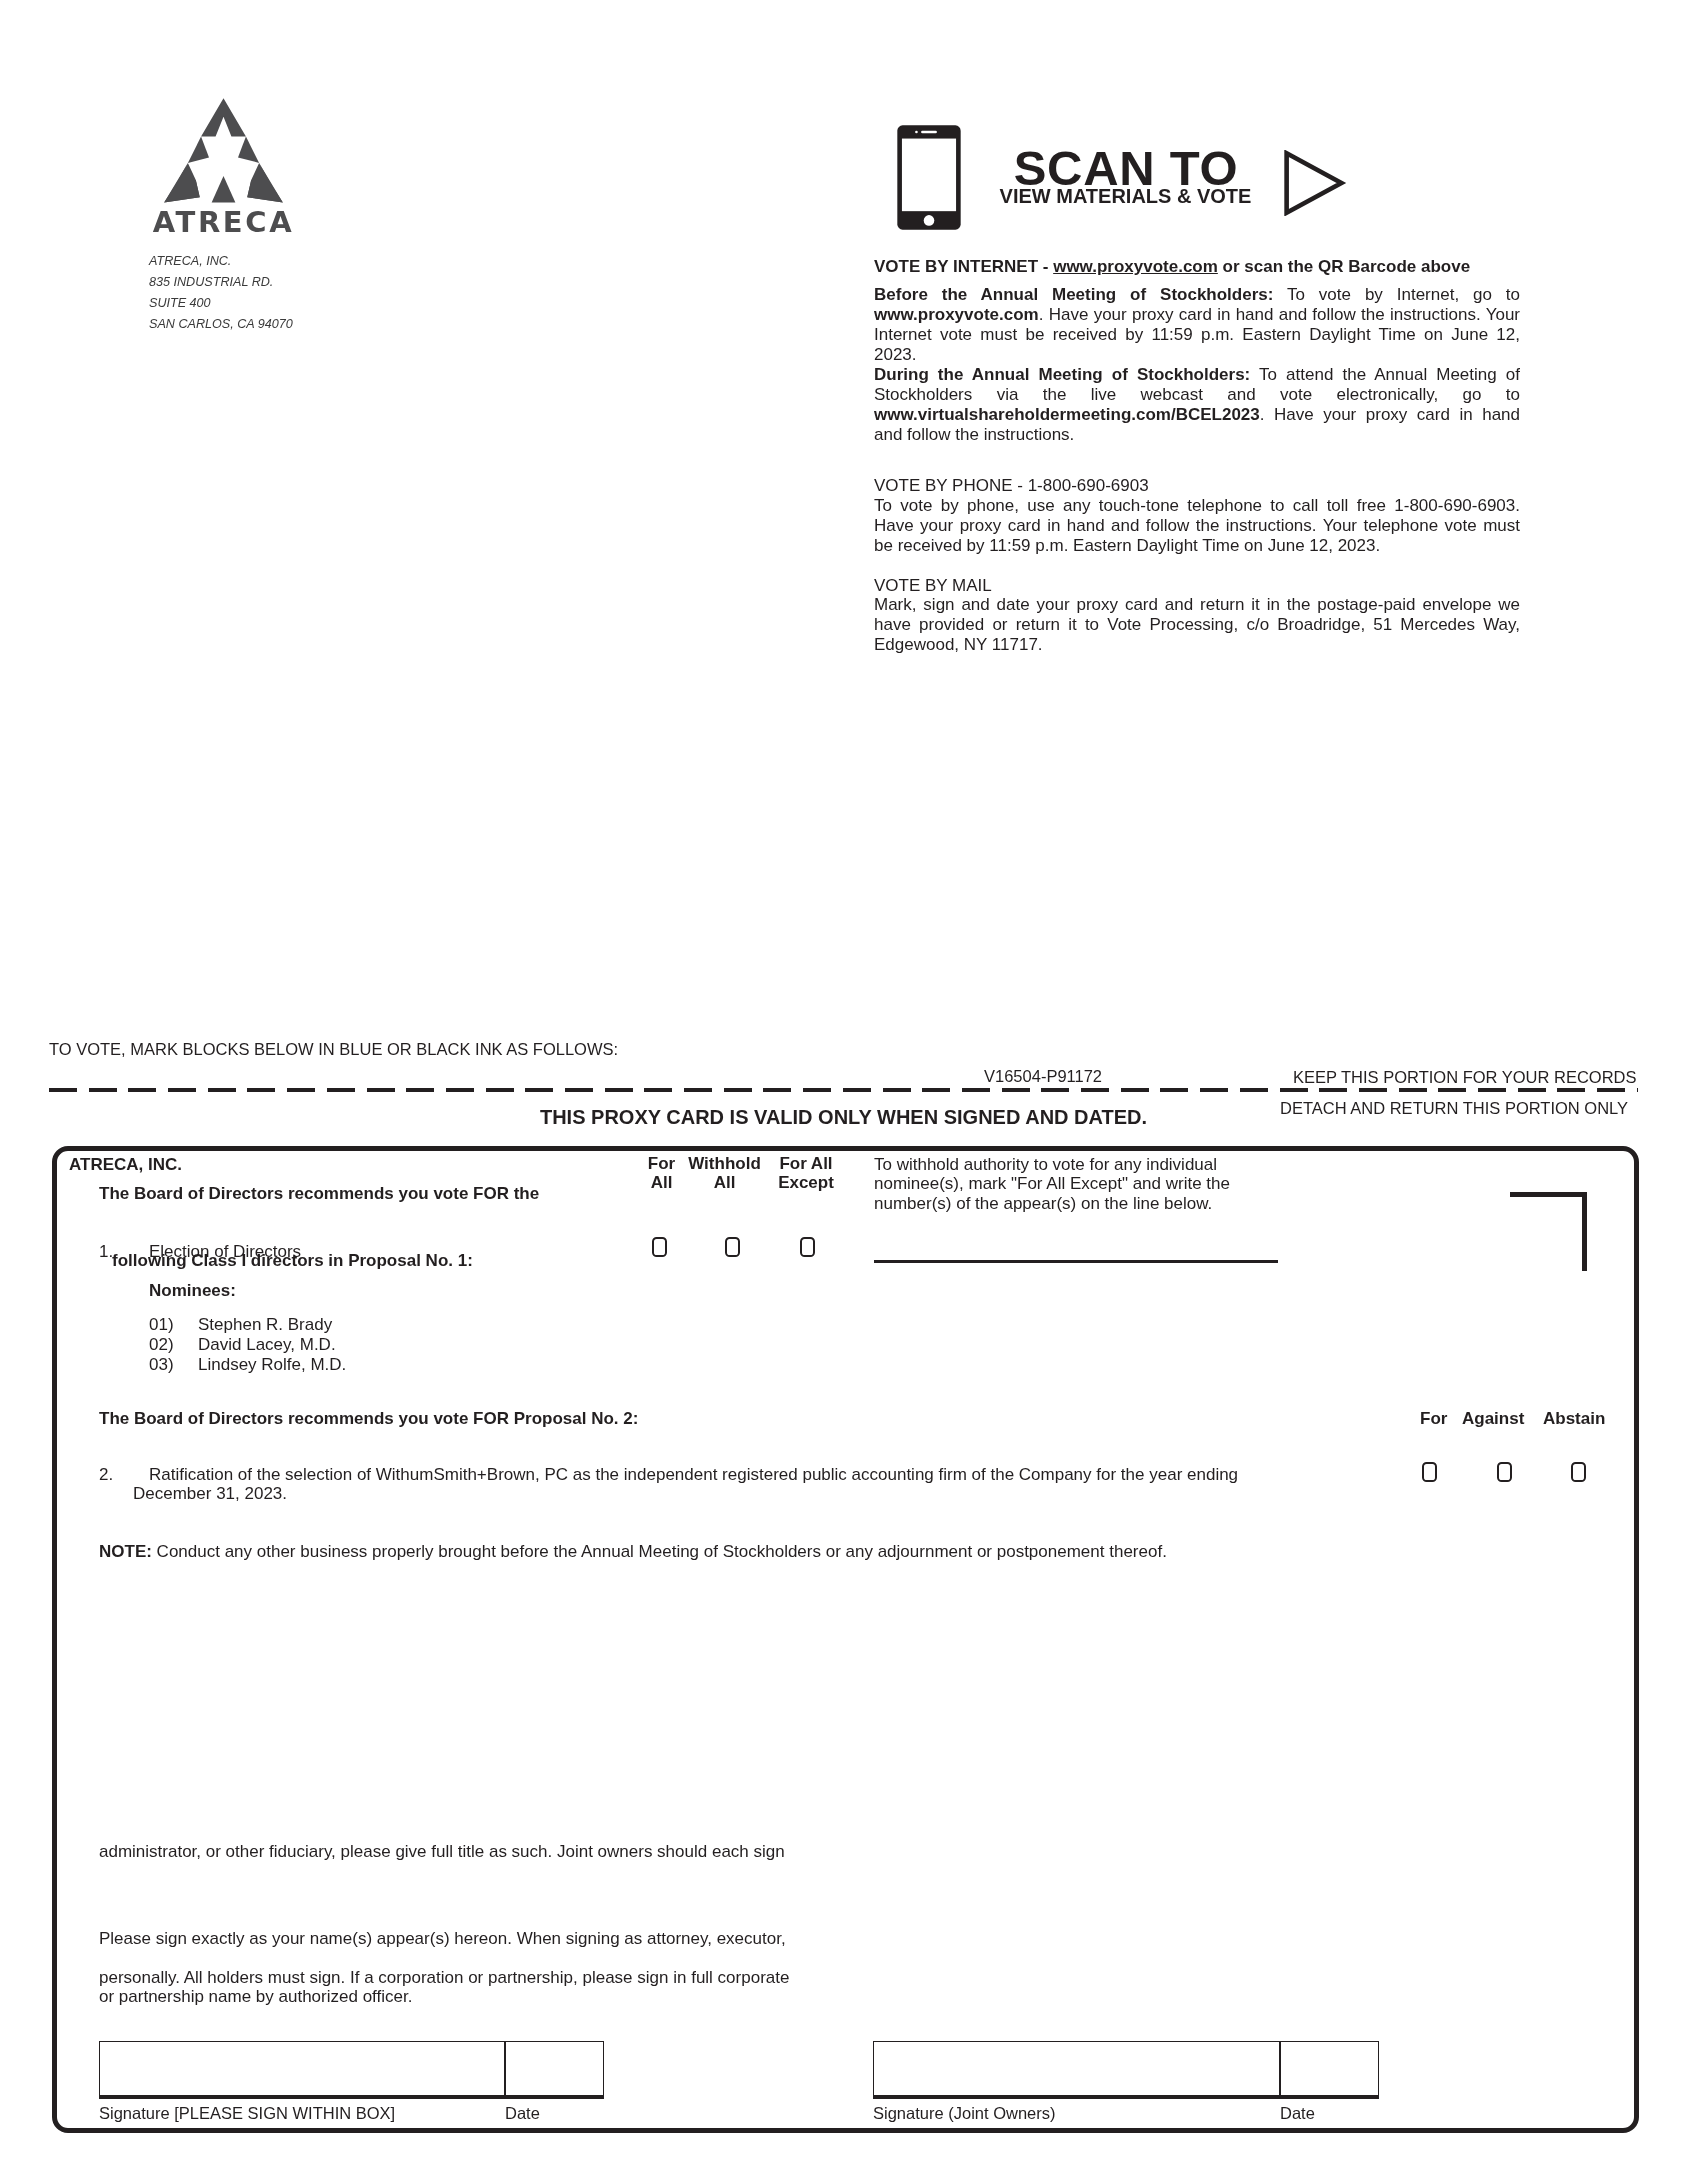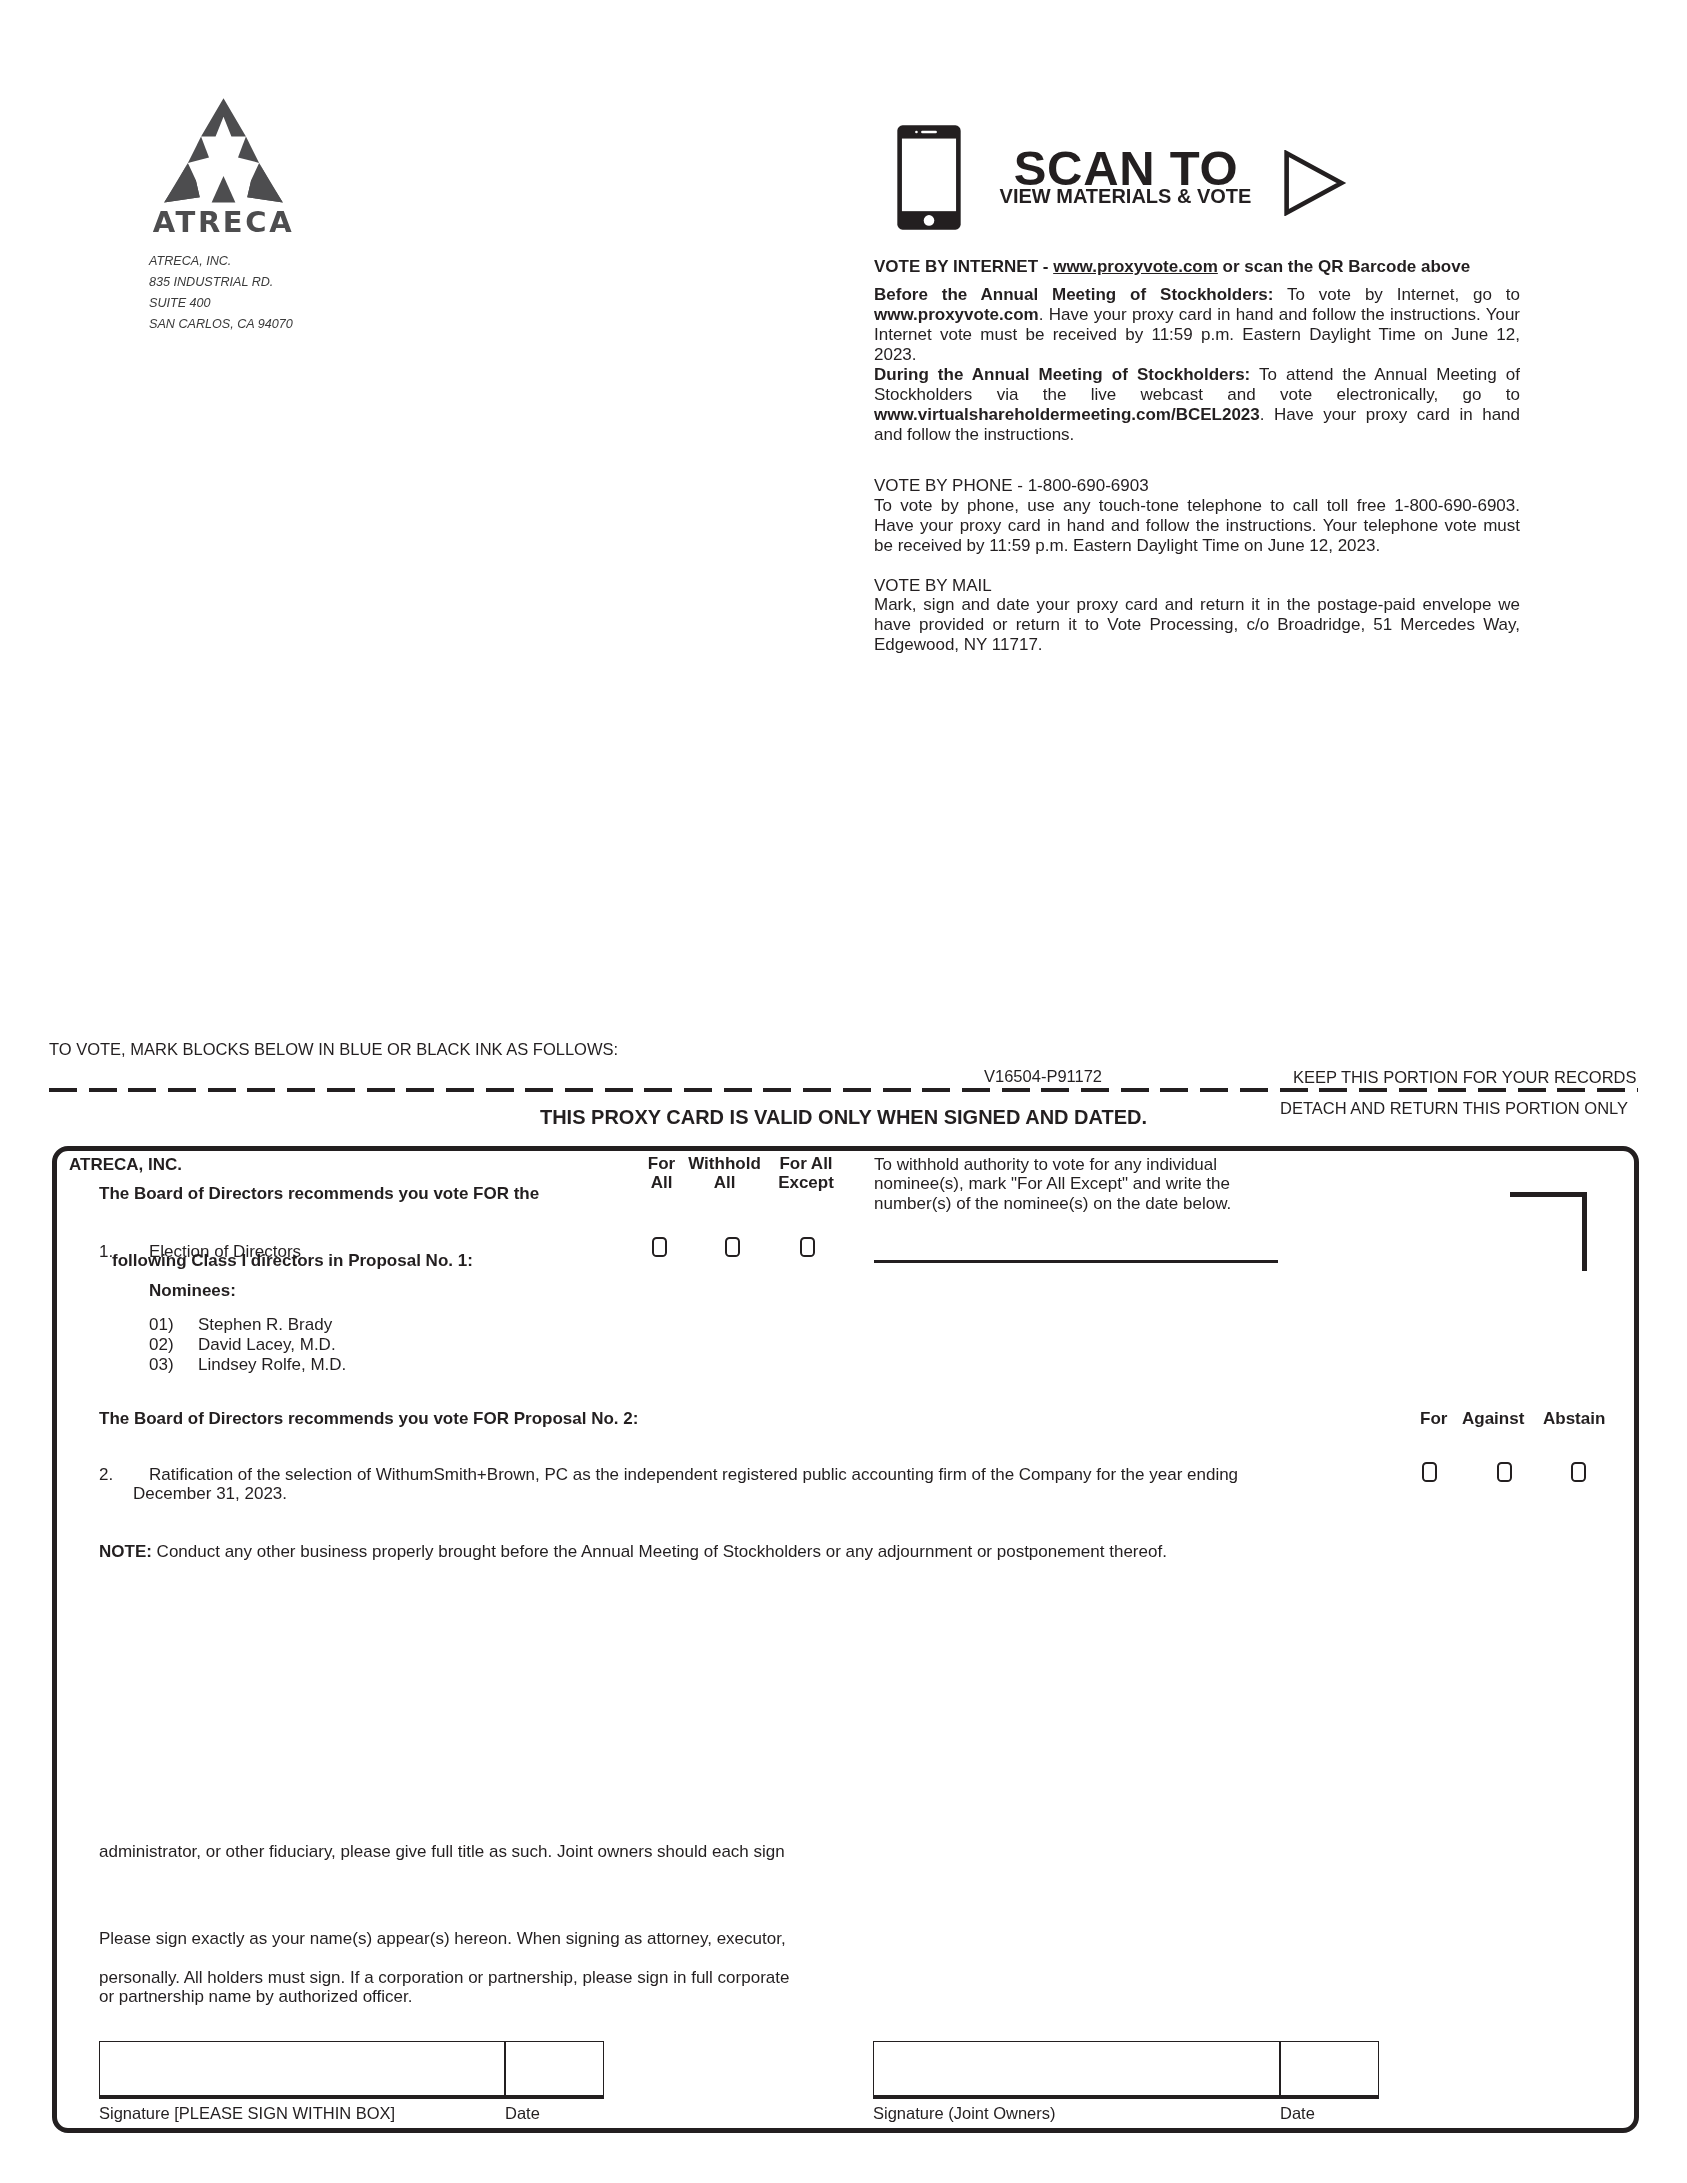--- a/index.html
+++ b/index.html
@@ -174,21 +174,21 @@
 <div class="colhdr" style="left:773px; top:1155px; width:66px;">
   <div>For All</div>
   <div>Except</div>
 </div>
 <div class="cb" style="left:652px; top:1237px;"></div>
 <div class="cb" style="left:725px; top:1237px;"></div>
 <div class="cb" style="left:800px; top:1237px;"></div>
 
 <div class="t" style="left:874px; top:1155px;">To withhold authority to vote for any individual</div>
 <div class="t" style="left:874px; top:1174px;">nominee(s), mark "For All Except" and write the</div>
-<div class="t" style="left:874px; top:1194px;">number(s) of the nominee(s) on the date below.</div>
+<div class="t" style="left:874px; top:1194px;">number(s) of the appear(s) on the line below.</div>
 <div id="withhold-line" class="abs"></div>
 
 <div id="corner-h2" class="abs"></div>
 <div id="corner-v" class="abs"></div>
 
 <div class="t tb" style="left:99px; top:1409px;">The Board of Directors recommends you vote FOR Proposal No. 2:</div>
 <div class="t tb" style="left:1420px; top:1409px;">For</div>
 <div class="t tb" style="left:1462px; top:1409px;">Against</div>
 <div class="t tb" style="left:1543px; top:1409px;">Abstain</div>
 <div class="t" style="left:99px; top:1465px;">2.</div>

